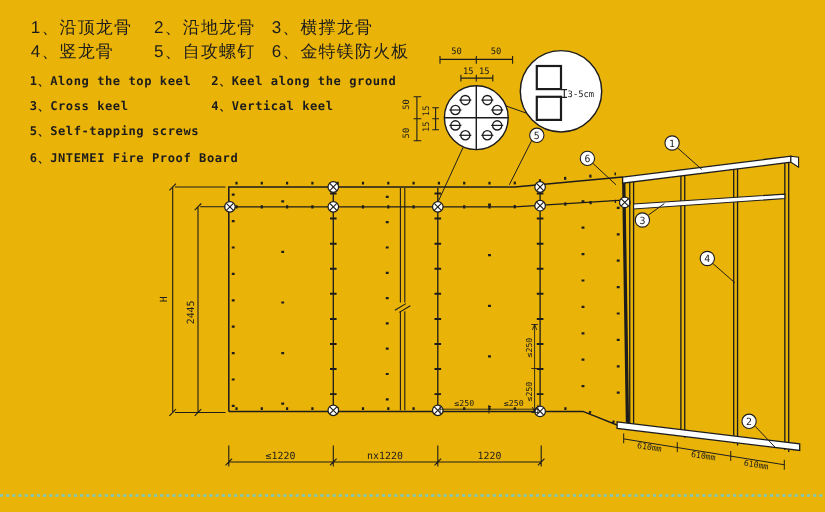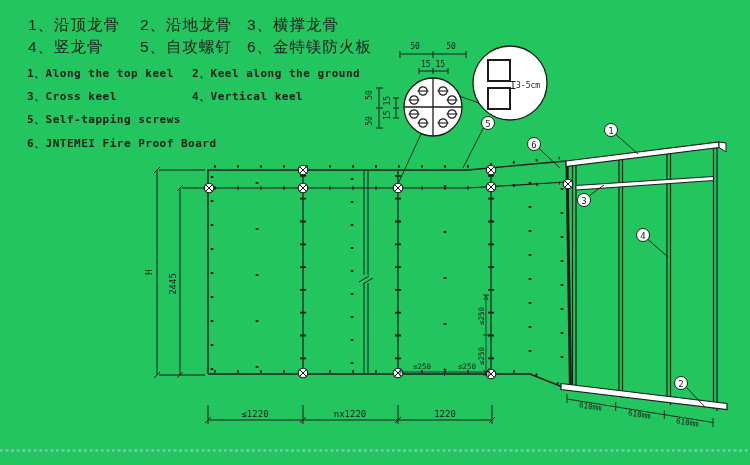--- a/index.html
+++ b/index.html
@@ -1,16 +1,16 @@
 <!DOCTYPE html>
 <html><head>
 <meta charset="utf-8">
 <style>
   html,body{margin:0;padding:0;background:#ffffff;}
-  .stage{position:relative;width:750px;height:465px;background:#22c55e;overflow:hidden;}
+  .stage{position:relative;width:750px;height:465px;background:#eab308;overflow:hidden;}
   svg{position:absolute;left:0;top:0;}
   text{fill:#1c1c1c;}
   .cn{font-family:"Liberation Sans",sans-serif;font-size:15.5px;letter-spacing:1px;}
   .en{font-family:"DejaVu Sans Mono",monospace;font-size:11px;font-weight:bold;letter-spacing:0.5px;}
   .dim{font-family:"DejaVu Sans Mono",monospace;font-size:9px;}
   .dimsm{font-family:"DejaVu Sans Mono",monospace;font-size:8px;}
   .dimxs{font-family:"DejaVu Sans Mono",monospace;font-size:7.5px;}
   .callout-num{font-family:"DejaVu Sans Mono",monospace;font-size:9px;}
   .ln{stroke:#1c1c1c;fill:none;}
 </style>

